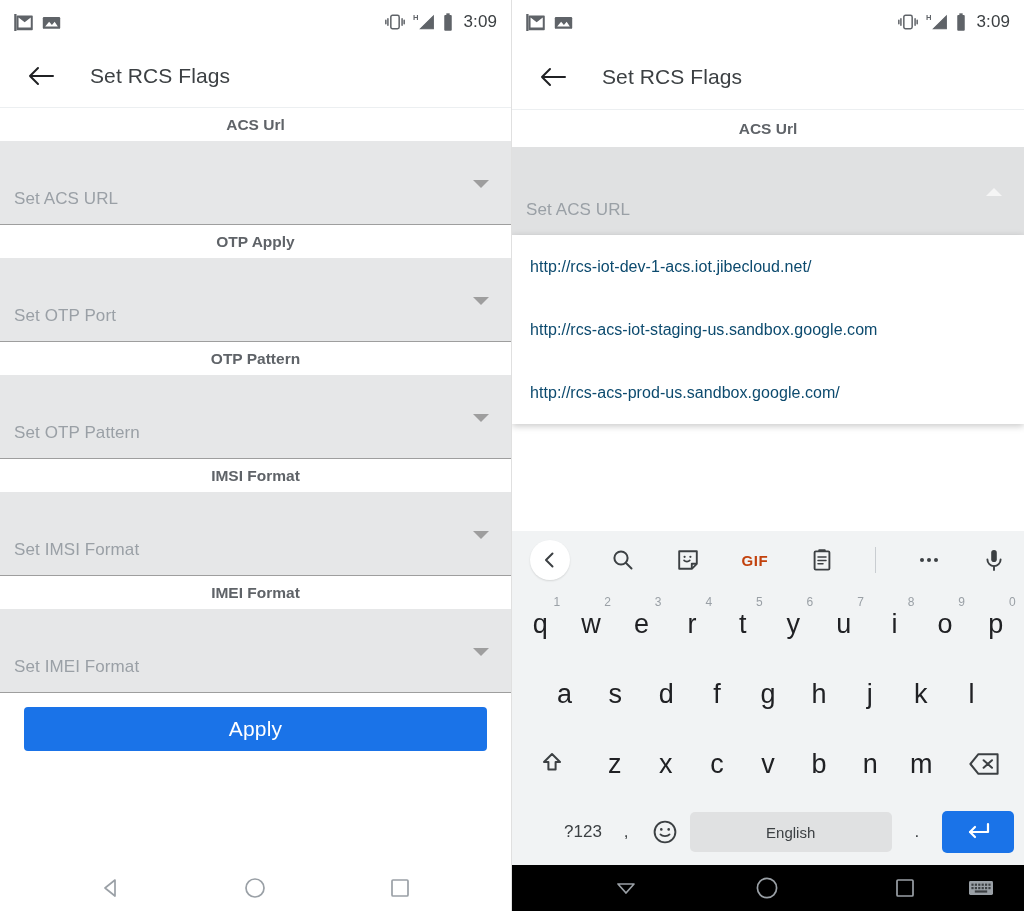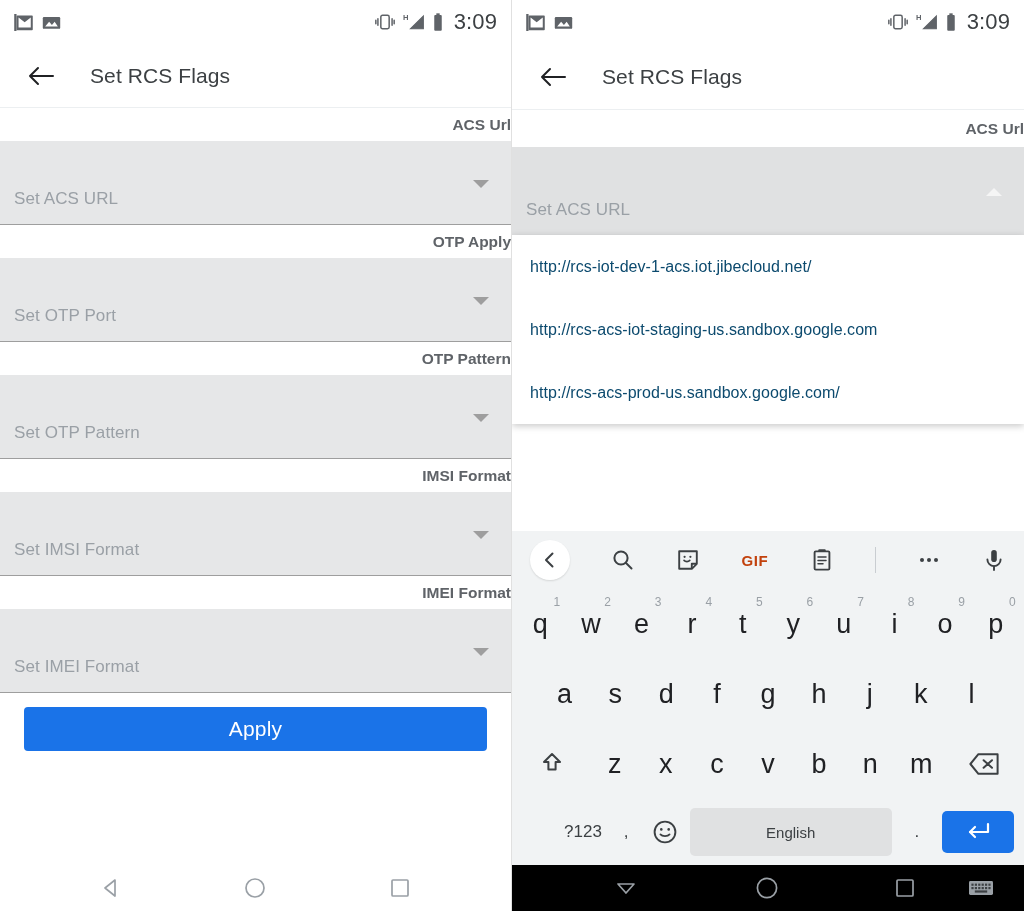--- a/index.html
+++ b/index.html
@@ -16,40 +16,40 @@
 
   
   .statusbar {
     height: 44px; display: flex; align-items: center;
     padding: 0 14px; background: #ffffff;
   }
   .sb-left { display: flex; align-items: center; gap: 9px; }
   .sb-spacer { flex: 1; }
   .sb-right { display: flex; align-items: center; gap: 8px; }
   .sb-time {
-    font-size: 22px; color: #3c4043; font-weight: 500; letter-spacing: .1px;
+    font-size: 17px; color: #3c4043; font-weight: 500; letter-spacing: .1px;
     margin-left: 3px;
   }
   .ico { display: inline-flex; align-items: center; justify-content: center; }
 
   
   .appbar {
     height: 64px; display: flex; align-items: center;
     padding: 0 28px; background: #ffffff;
     border-bottom: 1px solid #eceff1;
   }
   .appbar-title {
     font-size: 21px; color: #3c4043; margin-left: 36px; letter-spacing: .1px;
   }
   .back-arrow { width: 26px; height: 26px; cursor: pointer; }
 
   
   .formwrap { position: relative; }
   .field-label {
-    text-align: right; font-size: 15.5px; font-weight: bold;
+    text-align: center; font-size: 15.5px; font-weight: bold;
     color: #5f6368; padding: 8px 0 7px;
     background: #ffffff;
   }
   .spinner {
     position: relative; height: 84px; background: #e6e7e8;
     border-bottom: 1px solid #9e9e9e;
     display: flex; align-items: flex-end;
   }
   .spinner-text {
     font-size: 17px; color: #9aa0a6; padding: 0 14px 15px;
@@ -116,21 +116,21 @@
   .key .num {
     position: absolute; top: 6px; right: 50%; margin-right: -20px;
     font-size: 12px; color: #9aa0a6; font-weight: normal;
   }
   .row2 { padding: 0 27px; }
   .row3 { padding: 0 3px; }
   .key.wide { flex: 1.45; }
   .row4 { height: 66px; padding: 0 6px; margin-left: 41px; }
   .key-func { font-size: 17px; color: #3c4043; }
   .key-space {
-    flex: 4.2; height: 48px; background: #e0e1e2; border-radius: 5px;
+    flex: 4.2; height: 40px; background: #e0e1e2; border-radius: 5px;
     display: flex; align-items: center; justify-content: center;
     font-size: 15px; color: #3c4043; cursor: pointer; margin: 0 6px;
   }
   .key-enter {
     flex: 1.5; height: 42px; background: #1a73e8; border-radius: 5px;
     display: flex; align-items: center; justify-content: center;
     cursor: pointer; margin-left: 6px; margin-right: 4px;
   }
   .key-narrow { flex: .8; }
 

